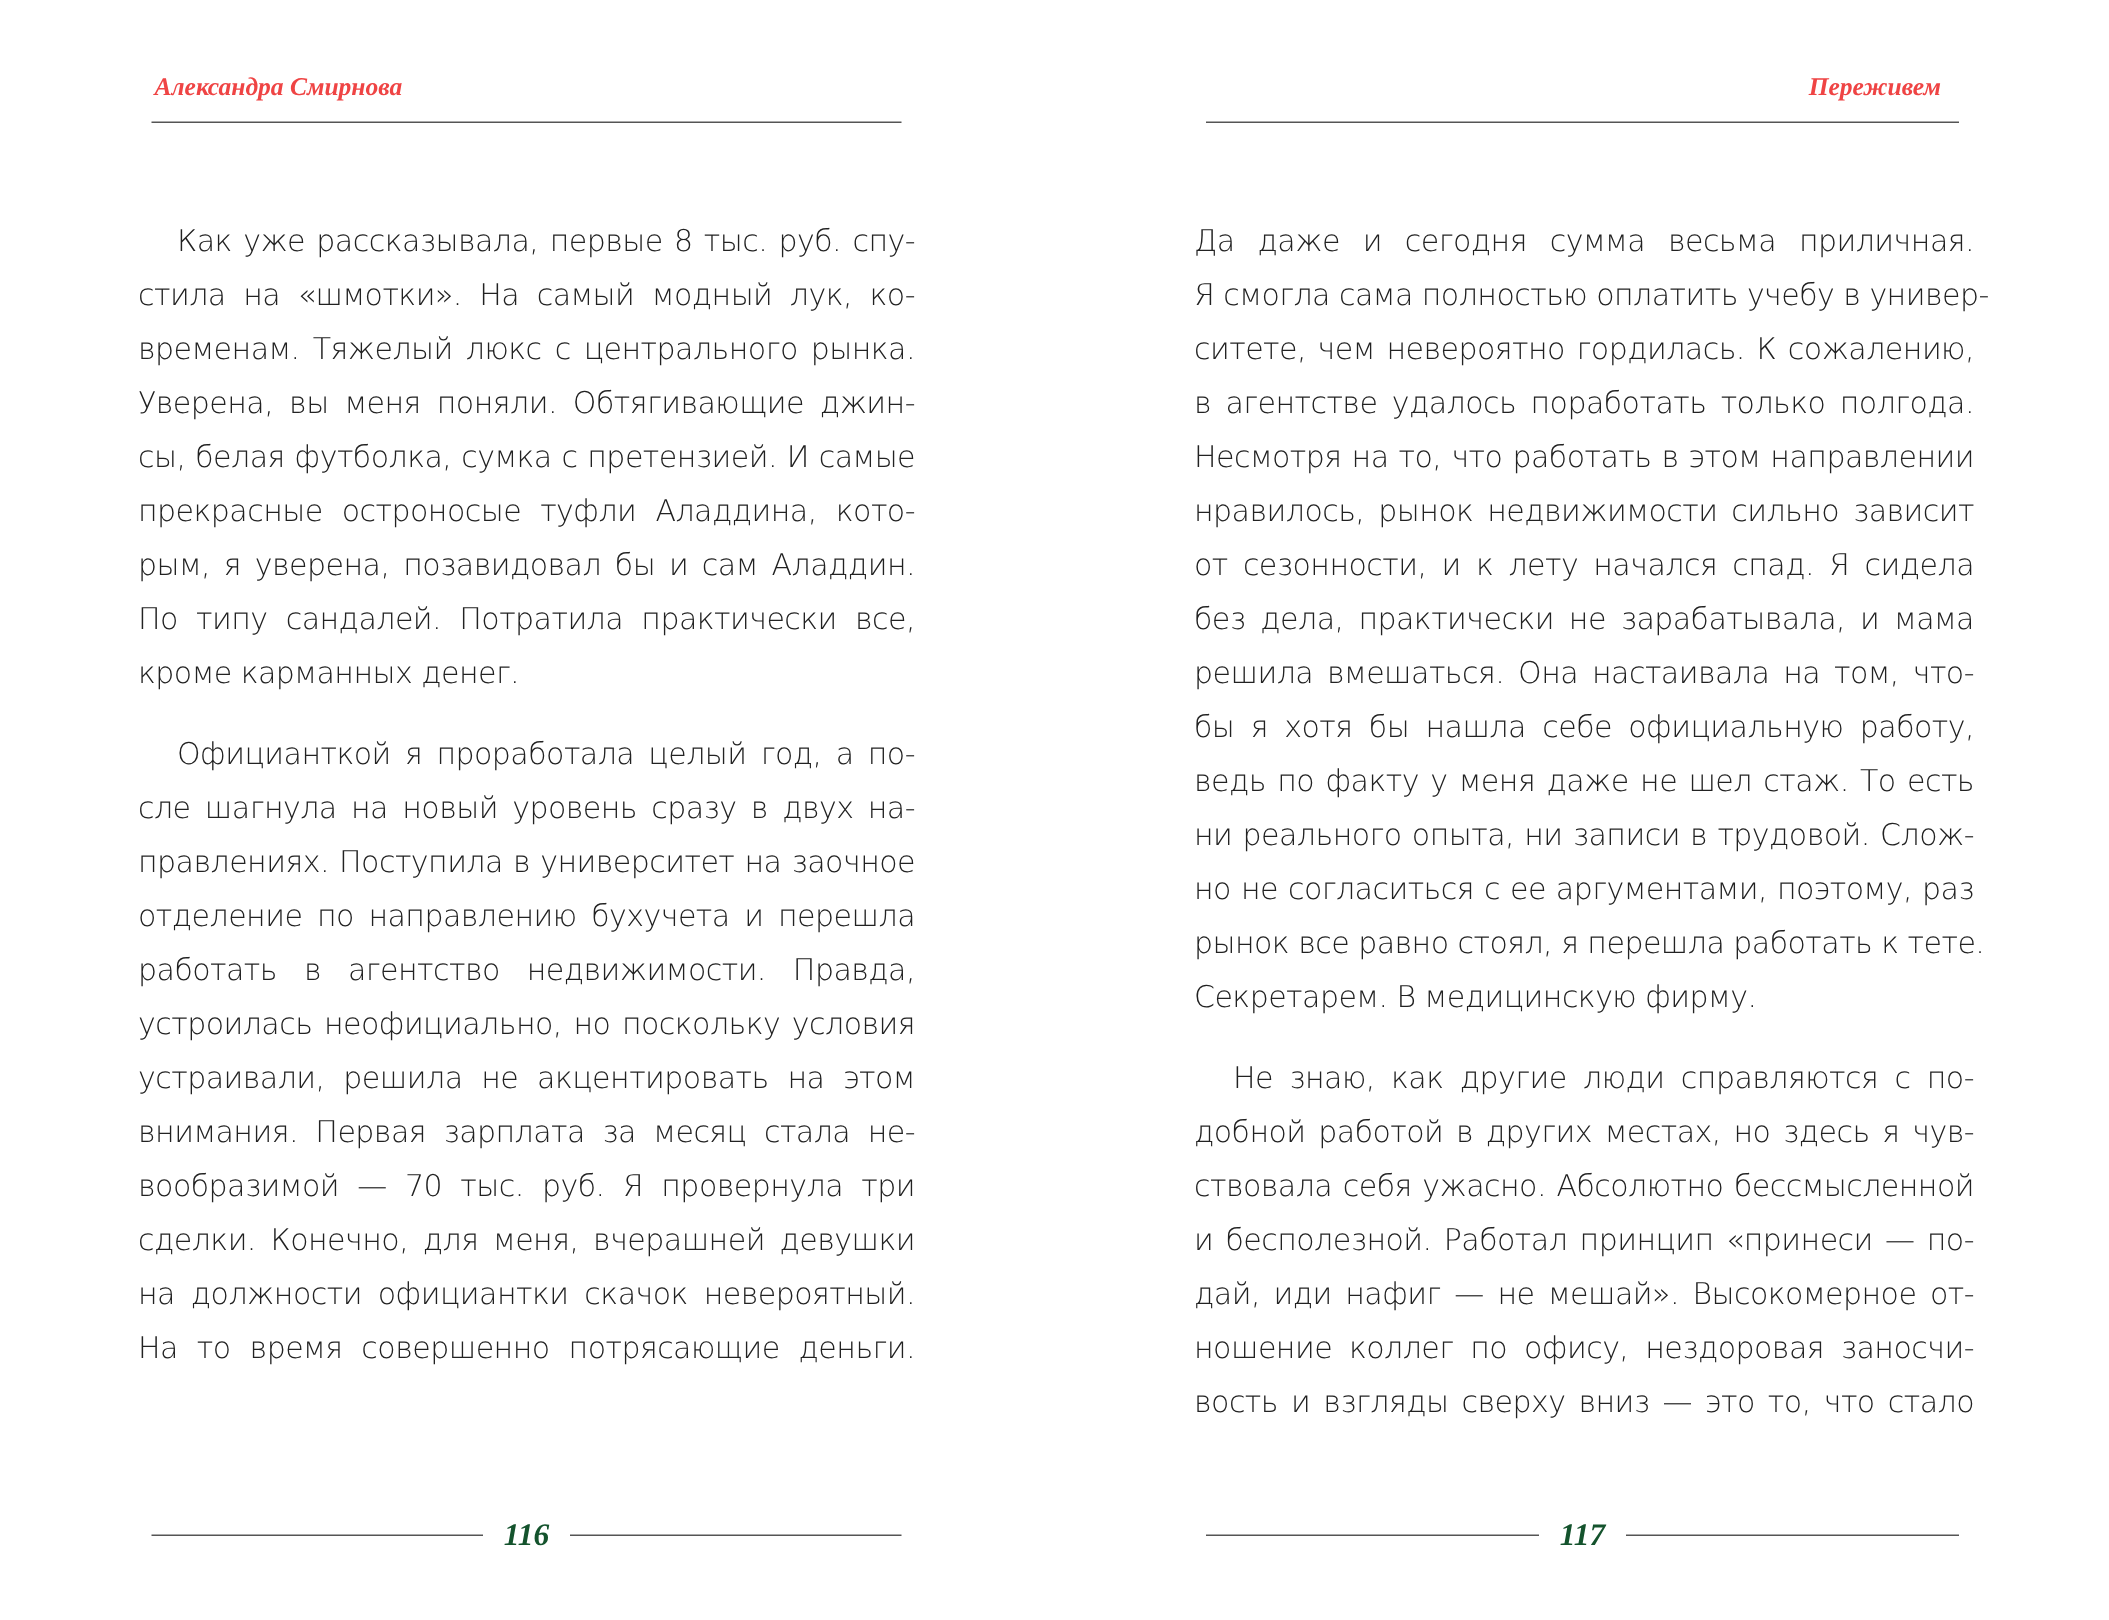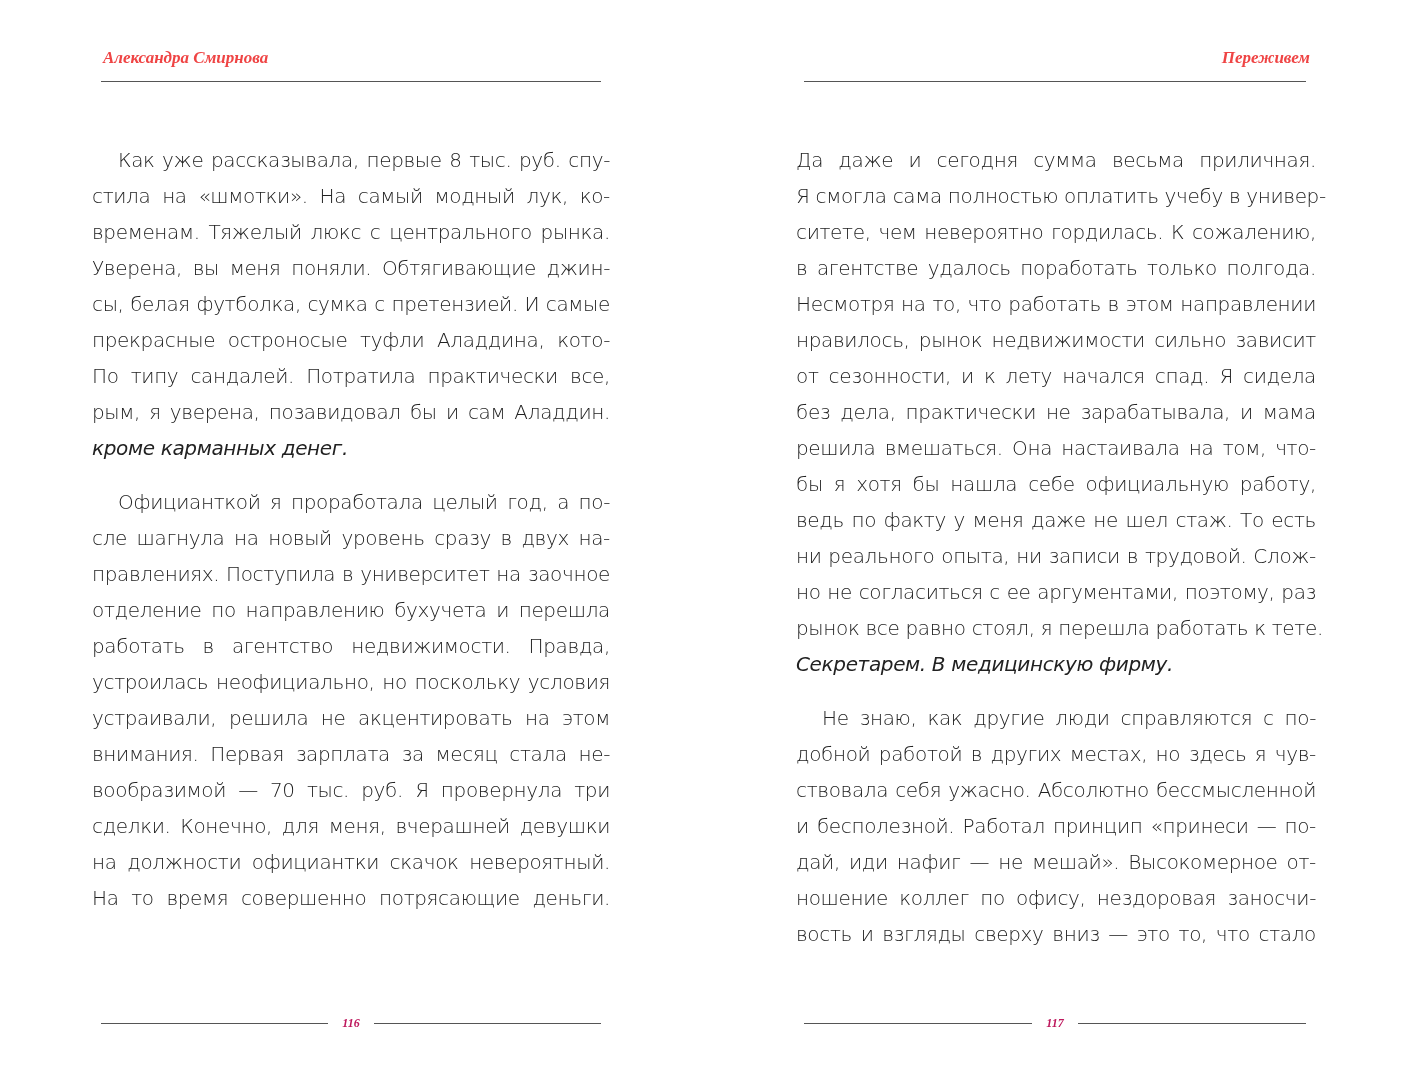--- a/index.html
+++ b/index.html
@@ -26,21 +26,21 @@
     position: absolute;
     top: 48px;
     font-family: "Liberation Serif", "DejaVu Serif", serif;
     font-style: italic;
     font-weight: bold;
     font-size: 17px;
     color: #ef4444;
     white-space: nowrap;
   }
   .page-left .running-head { left: 103px; }
-  .page-right .running-head { right: 96px; text-align: right; }
+  .page-right .running-head { right: 112px; text-align: right; }
 
   .head-rule {
     position: absolute;
     top: 81px;
     height: 1px;
     background: #555;
   }
   .page-left .head-rule { left: 101px; width: 500px; }
   .page-right .head-rule { left: 101px; width: 502px; }
 
@@ -59,21 +59,20 @@
     display: block;
     height: 36px;
     line-height: 36px;
     white-space: nowrap;
     text-align: justify;
     text-align-last: justify;
     letter-spacing: -0.35px;
   }
   .line.last {
     text-align-last: left;
-    font-style: italic;
   }
   .line.indent {
     padding-left: 26px;
   }
   .para-gap {
     display: block;
     height: 18px;
   }
 
   .folio {
@@ -87,41 +86,41 @@
   .page-right .folio { left: 101px; width: 502px; }
   .folio-rule {
     flex: 1;
     height: 1px;
     background: #555;
   }
   .folio-number {
     font-family: "Liberation Serif", "DejaVu Serif", serif;
     font-style: italic;
     font-weight: bold;
-    font-size: 12px;
-    color: #be185d;
+    font-size: 21px;
+    color: #14532d;
     padding: 0 14px;
   }
 </style>
 </head>
 <body>
 
 <div class="page page-left">
   <div class="running-head">Александра Смирнова</div>
   <div class="head-rule"></div>
   <div class="body-text" id="left-body">
       <div class="paragraph">
         <span class="line indent">Как уже рассказывала, первые 8 тыс. руб. спу-</span>
         <span class="line">стила на «шмотки». На самый модный лук, ко-</span>
         <span class="line">временам. Тяжелый люкс с центрального рынка.</span>
         <span class="line">Уверена, вы меня поняли. Обтягивающие джин-</span>
         <span class="line">сы, белая футболка, сумка с претензией. И самые</span>
         <span class="line">прекрасные остроносые туфли Аладдина, кото-</span>
+        <span class="line">рым, я уверена, позавидовал бы и сам Аладдин.</span>
         <span class="line">По типу сандалей. Потратила практически все,</span>
-        <span class="line">рым, я уверена, позавидовал бы и сам Аладдин.</span>
         <span class="line last">кроме карманных денег.</span>
       </div>
       <span class="para-gap"></span>
       <div class="paragraph">
         <span class="line indent">Официанткой я проработала целый год, а по-</span>
         <span class="line">сле шагнула на новый уровень сразу в двух на-</span>
         <span class="line">правлениях. Поступила в университет на заочное</span>
         <span class="line">отделение по направлению бухучета и перешла</span>
         <span class="line">работать в агентство недвижимости. Правда,</span>
         <span class="line">устроилась неофициально, но поскольку условия</span>

